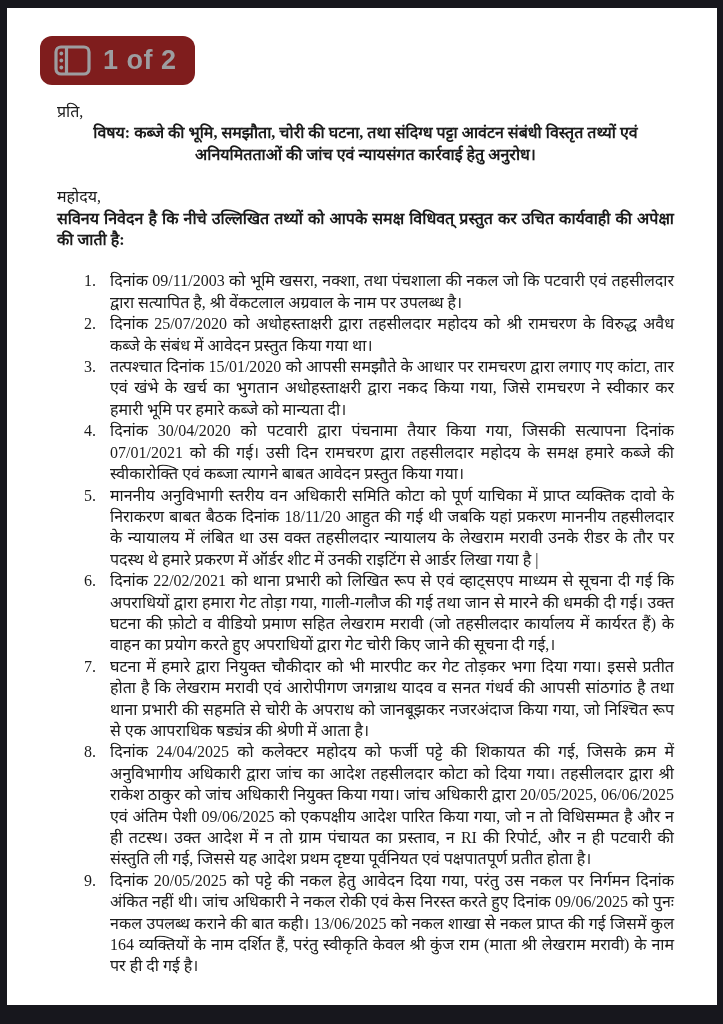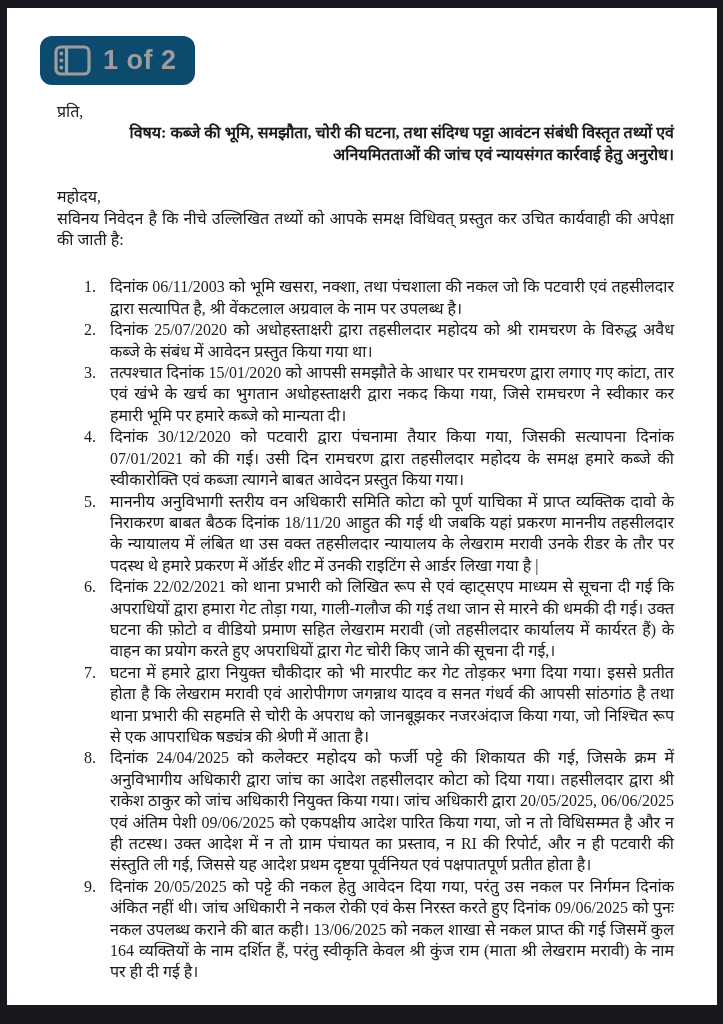--- a/index.html
+++ b/index.html
@@ -20,41 +20,41 @@
     padding: 28px 43px 0 50px;
     overflow: hidden;
     color: #1b1b1b;
   }
   .badge {
     display: inline-flex;
     align-items: flex-start;
     gap: 12px;
     margin-left: -17px;
     margin-bottom: 16px;
-    background: #0c4a6e;
+    background: #7f1d1d;
     border: none;
     border-radius: 12px;
     padding: 9px 18px 9px 14px;
     cursor: pointer;
     font-family: "Liberation Sans", "DejaVu Sans", sans-serif;
     font-size: 27px;
     font-weight: 600;
     color: #9d9da0;
     letter-spacing: 0.5px;
   }
   .badge svg { display: block; }
   .letter {
     font-size: 16px;
     line-height: 21.4px;
   }
   .to      { font-weight: normal; }
   .addr    { margin-bottom: 21px; }
-  .subject { font-weight: bold; margin-bottom: 21px; text-align: right; }
+  .subject { font-weight: bold; margin-bottom: 21px; text-align: center; }
   .greet   { }
-  .intro   { margin-bottom: 26px; text-align: justify; }
+  .intro   { margin-bottom: 20px; text-align: justify; font-weight: bold; }
   .points  { }
   .point   { display: flex; text-align: justify; }
   .num     { flex: 0 0 26px; margin-left: 27px; }
   .ptext   { flex: 1; }
 </style>
 </head>
 <body>
 
 <div class="frame">
   <div class="page">
@@ -73,33 +73,33 @@
     </div>
 
     <div class="letter">
       <div class="to">प्रति,</div>
       <div class="subject">विषय: कब्जे की भूमि, समझौता, चोरी की घटना, तथा संदिग्ध पट्टा आवंटन संबंधी विस्तृत तथ्यों एवं अनियमितताओं की जांच एवं न्यायसंगत कार्रवाई हेतु अनुरोध।</div>
       <div class="greet">महोदय,</div>
       <div class="intro">सविनय निवेदन है कि नीचे उल्लिखित तथ्यों को आपके समक्ष विधिवत् प्रस्तुत कर उचित कार्यवाही की अपेक्षा की जाती है:</div>
       <div class="points">
           <div class="point">
             <span class="num">1.</span>
-            <span class="ptext">दिनांक 06/11/2003 को भूमि खसरा, नक्शा, तथा पंचशाला की नकल जो कि पटवारी एवं तहसीलदार द्वारा सत्यापित है, श्री वेंकटलाल अग्रवाल के नाम पर उपलब्ध है।</span>
+            <span class="ptext">दिनांक 09/11/2003 को भूमि खसरा, नक्शा, तथा पंचशाला की नकल जो कि पटवारी एवं तहसीलदार द्वारा सत्यापित है, श्री वेंकटलाल अग्रवाल के नाम पर उपलब्ध है।</span>
           </div>
           <div class="point">
             <span class="num">2.</span>
             <span class="ptext">दिनांक 25/07/2020 को अधोहस्ताक्षरी द्वारा तहसीलदार महोदय को श्री रामचरण के विरुद्ध अवैध कब्जे के संबंध में आवेदन प्रस्तुत किया गया था।</span>
           </div>
           <div class="point">
             <span class="num">3.</span>
             <span class="ptext">तत्पश्चात दिनांक 15/01/2020 को आपसी समझौते के आधार पर रामचरण द्वारा लगाए गए कांटा, तार एवं खंभे के खर्च का भुगतान अधोहस्ताक्षरी द्वारा नकद किया गया, जिसे रामचरण ने स्वीकार कर हमारी भूमि पर हमारे कब्जे को मान्यता दी।</span>
           </div>
           <div class="point">
             <span class="num">4.</span>
-            <span class="ptext">दिनांक 30/12/2020 को पटवारी द्वारा पंचनामा तैयार किया गया, जिसकी सत्यापना दिनांक 07/01/2021 को की गई। उसी दिन रामचरण द्वारा तहसीलदार महोदय के समक्ष हमारे कब्जे की स्वीकारोक्ति एवं कब्जा त्यागने बाबत आवेदन प्रस्तुत किया गया।</span>
+            <span class="ptext">दिनांक 30/04/2020 को पटवारी द्वारा पंचनामा तैयार किया गया, जिसकी सत्यापना दिनांक 07/01/2021 को की गई। उसी दिन रामचरण द्वारा तहसीलदार महोदय के समक्ष हमारे कब्जे की स्वीकारोक्ति एवं कब्जा त्यागने बाबत आवेदन प्रस्तुत किया गया।</span>
           </div>
           <div class="point">
             <span class="num">5.</span>
             <span class="ptext">माननीय अनुविभागी स्तरीय वन अधिकारी समिति कोटा को पूर्ण याचिका में प्राप्त व्यक्तिक दावो के निराकरण बाबत बैठक दिनांक 18/11/20 आहुत की गई थी जबकि यहां प्रकरण माननीय तहसीलदार के न्यायालय में लंबित था उस वक्त तहसीलदार न्यायालय के लेखराम मरावी उनके रीडर के तौर पर पदस्थ थे हमारे प्रकरण में ऑर्डर शीट में उनकी राइटिंग से आर्डर लिखा गया है |</span>
           </div>
           <div class="point">
             <span class="num">6.</span>
             <span class="ptext">दिनांक 22/02/2021 को थाना प्रभारी को लिखित रूप से एवं व्हाट्सएप माध्यम से सूचना दी गई कि अपराधियों द्वारा हमारा गेट तोड़ा गया, गाली-गलौज की गई तथा जान से मारने की धमकी दी गई। उक्त घटना की फ़ोटो व वीडियो प्रमाण सहित लेखराम मरावी (जो तहसीलदार कार्यालय में कार्यरत हैं) के वाहन का प्रयोग करते हुए अपराधियों द्वारा गेट चोरी किए जाने की सूचना दी गई,।</span>
           </div>
           <div class="point">

